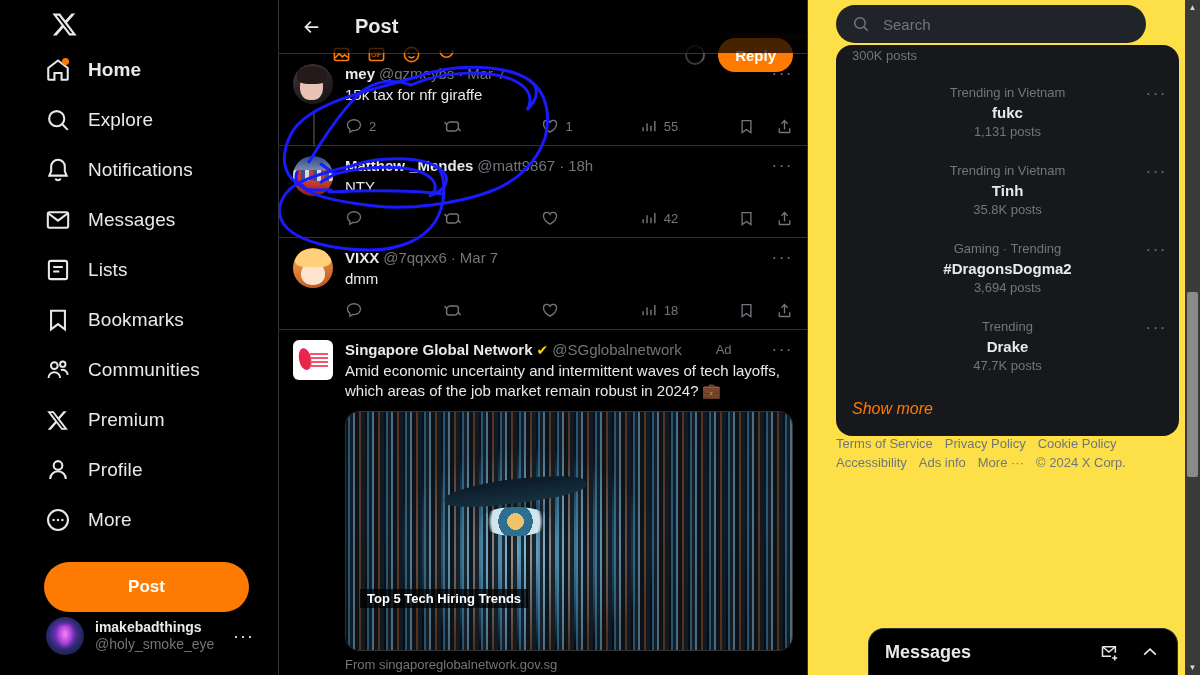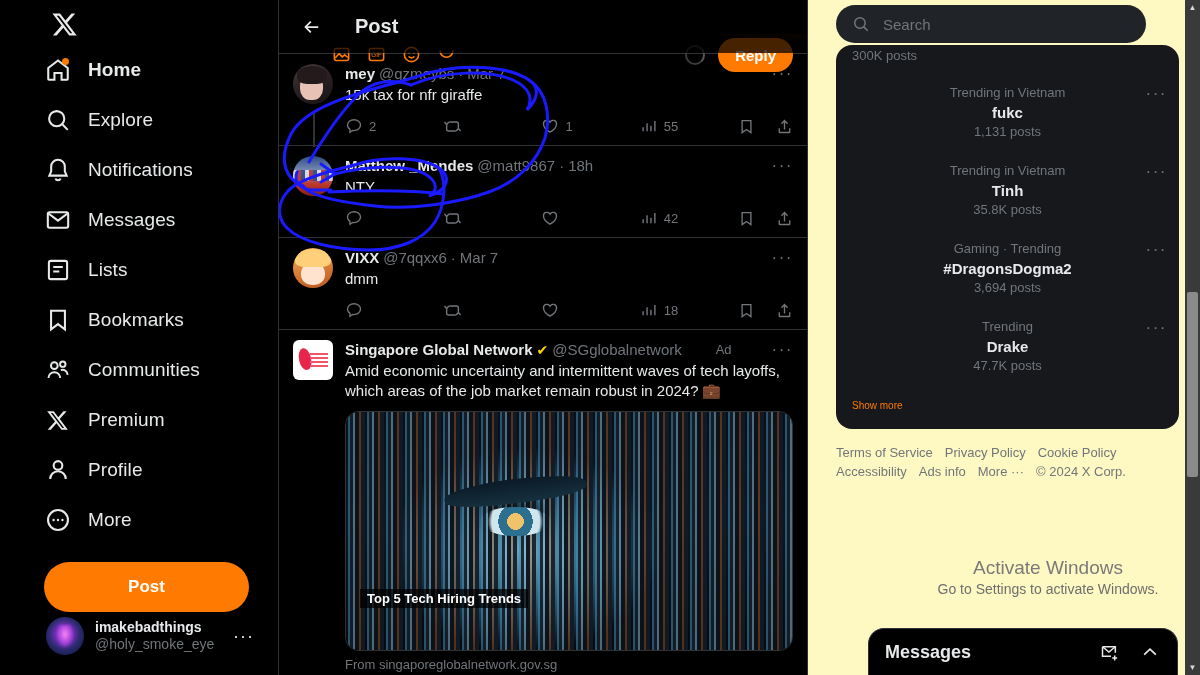--- a/index.html
+++ b/index.html
@@ -183,21 +183,21 @@
   .ad-badge {
     position: absolute; left: 14px; bottom: 42px;
     background: rgba(0,0,0,.72); color:#fff;
     font-size: 13px; font-weight: bold; padding: 2px 7px; border-radius: 0;
   }
   .ad-from { font-size: 13px; color: #71767b; margin-top: 6px; }
 
   
   .right {
     width: 390px; flex: 1 1 auto; height: 675px;
-    background: #fef9c3; padding: 0 0 0 28px; position: relative;
+    background: #fde047; padding: 0 0 0 28px; position: relative;
   }
   .search-wrap { padding-top: 5px; }
   .search-box {
     width: 310px; height: 38px; border-radius: 999px;
     background: #202327; display: flex; align-items: center; gap: 13px;
     padding: 0 16px; cursor: text;
   }
   .search-input {
     background: transparent; border: none; outline: none;
     color: #e7e9ea; font-size: 15px; width: 100%;
@@ -213,23 +213,23 @@
     padding: 11px 16px 12px 16px; position: relative; cursor: pointer; text-align: center;
   }
   .trend-cat { font-size: 13px; color: #71767b; line-height: 16px; }
   .trend-name { font-size: 15px; font-weight: bold; color: #e7e9ea; line-height: 20px; margin-top: 2px; }
   .trend-count { font-size: 13px; color: #71767b; line-height: 16px; margin-top: 1px; }
   .trend-more {
     position: absolute; right: 12px; top: 10px;
     color: #71767b; font-size: 17px; letter-spacing: 1.5px; cursor: pointer;
   }
   .show-more {
-    padding: 14px 16px; color: #ff7a00; font-size: 10px; cursor: pointer;
-  }
-  .footer { width: 330px; margin-top: 16px; display: flex; flex-wrap: wrap; gap: 4px 12px; }
+    padding: 14px 16px; color: #ff7a00; font-size: 16px; cursor: pointer; font-style: italic;
+  }
+  .footer { width: 330px; margin-top: 0; display: flex; flex-wrap: wrap; gap: 4px 12px; }
   .footer span { font-size: 13px; color: #71767b; cursor: pointer; }
   .footer span.copyright { cursor: default; }
 
   
   .watermark {
     position: absolute; right: 32px; bottom: 78px;
     text-align: center; color: #6e6e6e; width: 240px;
     pointer-events: none;
   }
   .wm-title { font-size: 19px; line-height: 26px; color: #7a7a7a; }
@@ -702,24 +702,20 @@
     <div class="footer">
       <span>Terms of Service</span>
       <span>Privacy Policy</span>
       <span>Cookie Policy</span>
       <span>Accessibility</span>
       <span>Ads info</span>
       <span>More ···</span>
       <span class="copyright">© 2024 X Corp.</span>
     </div>
 
-    <div class="watermark">
-      <div class="wm-title">Activate Windows</div>
-      <div class="wm-sub">Go to Settings to activate Windows.</div>
-    </div>
 
     <div class="msg-dock">
       <span class="msg-title">Messages</span>
       <span class="msg-icons">
         <span class="msg-ic">
           <svg width="20" height="20" viewBox="0 0 24 24" fill="none" stroke="#e7e9ea" stroke-width="1.8">
               <path d="M3 5.6h15.4v7.2"></path>
               <path d="M3 5.6v11.6h10.2"></path>
               <path d="M3.4 6 10.7 12 18 6"></path>
               <path d="M17.6 16.2v6M14.6 19.2h6"></path>

